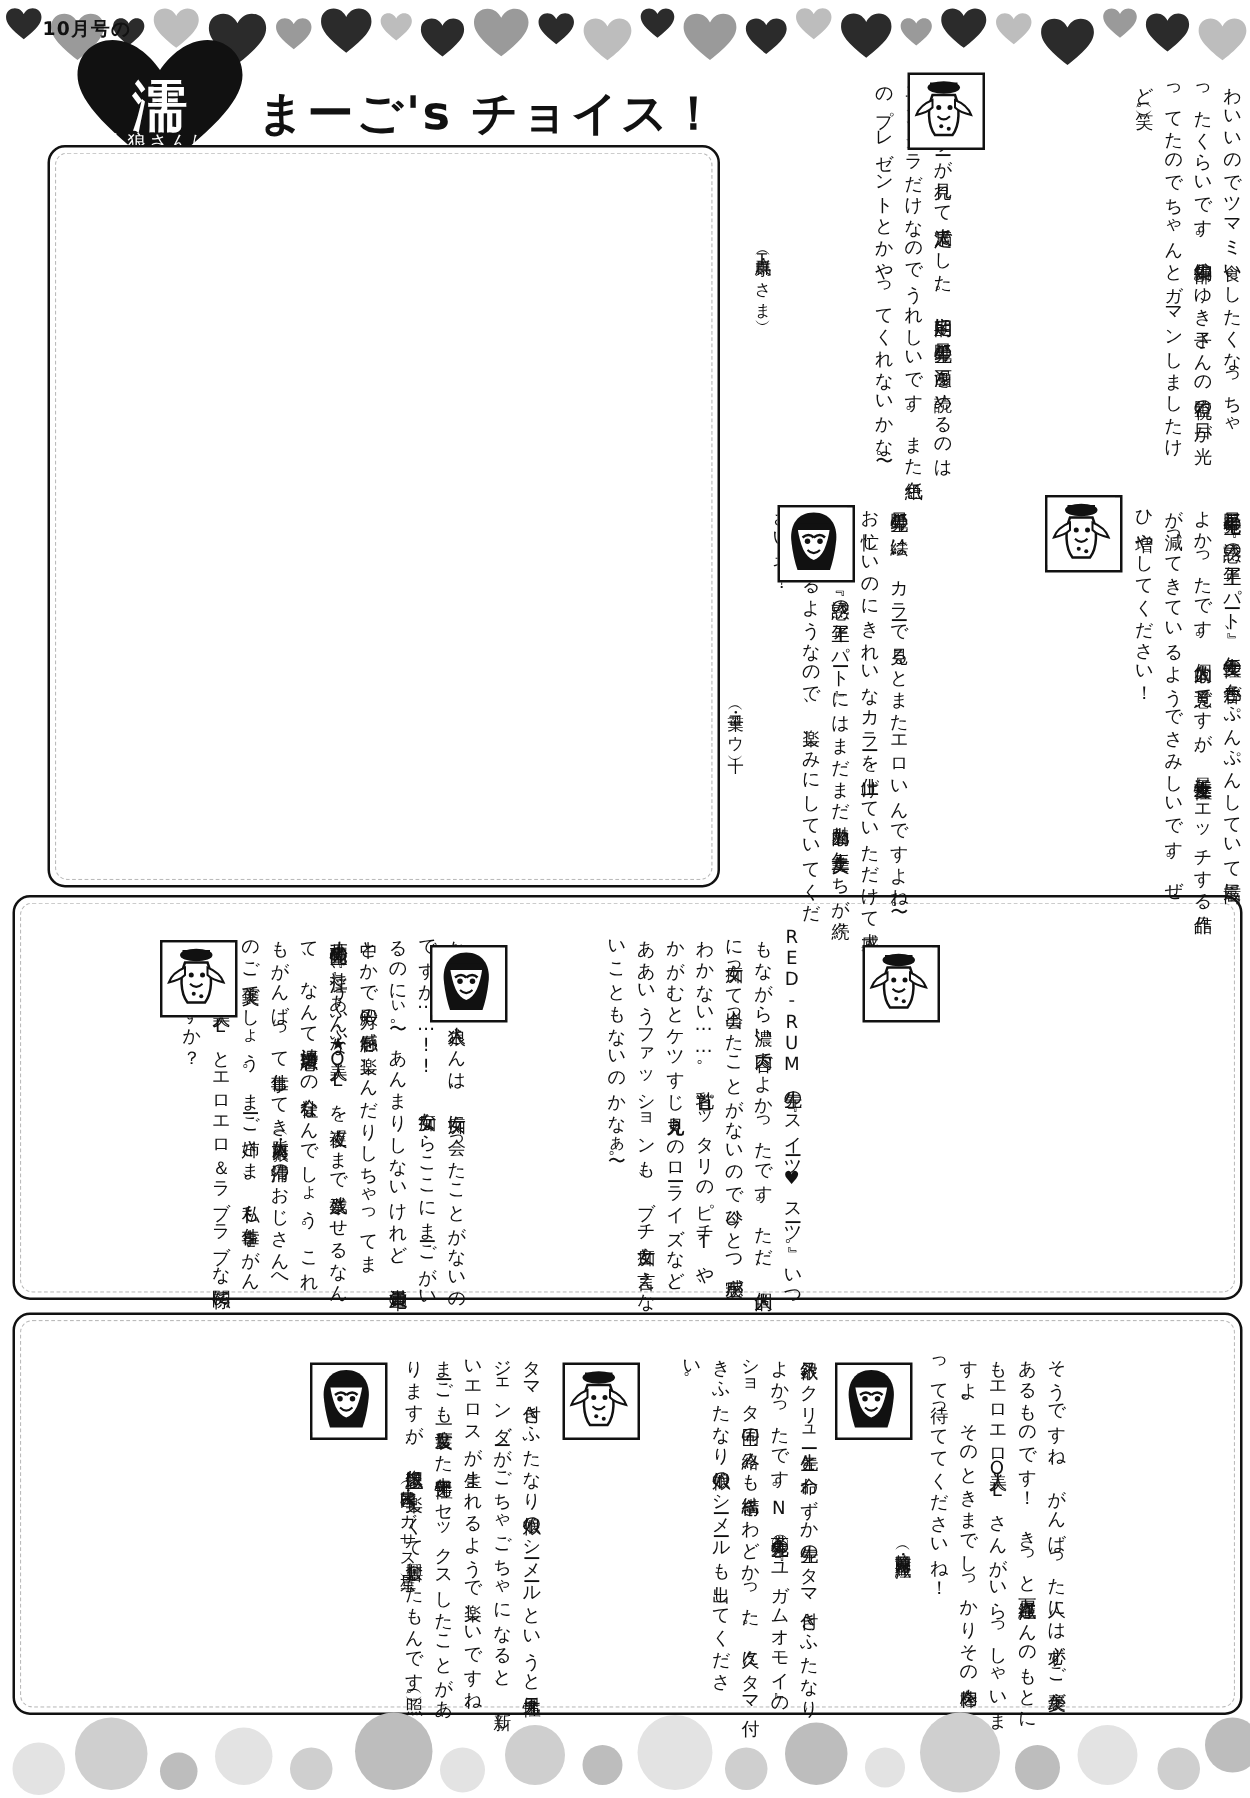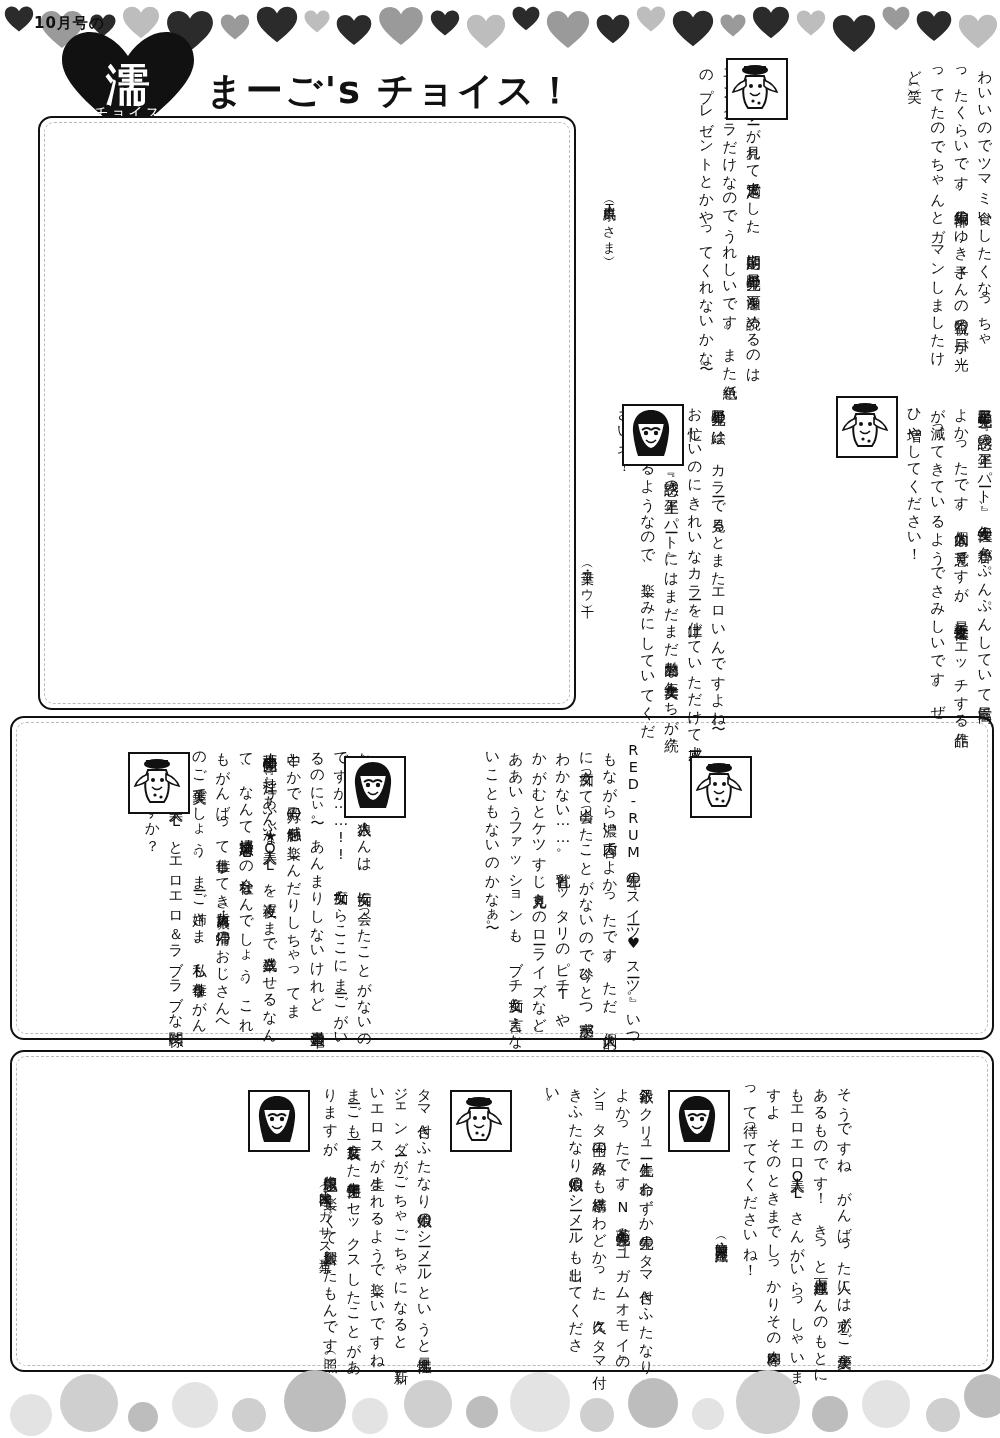--- a/index.html
+++ b/index.html
@@ -232,21 +232,21 @@
     </div>
 
   <div class="title-wrap">
     <div class="month-label">10月号の</div>
 
     <div class="heart-logo">
       <svg class="hshape" viewBox="0 0 136 110">
         <path d="M68 106 C 20 70, 2 48, 2 30 C 2 12, 16 2, 30 2 C 46 2, 60 14, 68 26 C 76 14, 90 2, 106 2 C 120 2, 134 12, 134 30 C 134 48, 116 70, 68 106 Z" fill="#111"></path>
       </svg>
       <div class="nure">濡</div>
-      <div class="hitokoma">チョイス</div>
+      <div class="hitokoma">人狼さんは</div>
     </div>
 
     <div class="main-title">まーご's チョイス！</div>
     <div class="sub-title">play back……nure-nure  1coma!</div>
   </div>
 
   <div class="manga-box" id="mangaBox">
     <svg width="492" height="390" viewBox="0 0 492 390">
       <rect x="0" y="0" width="492" height="390" fill="#fff"></rect>
 

